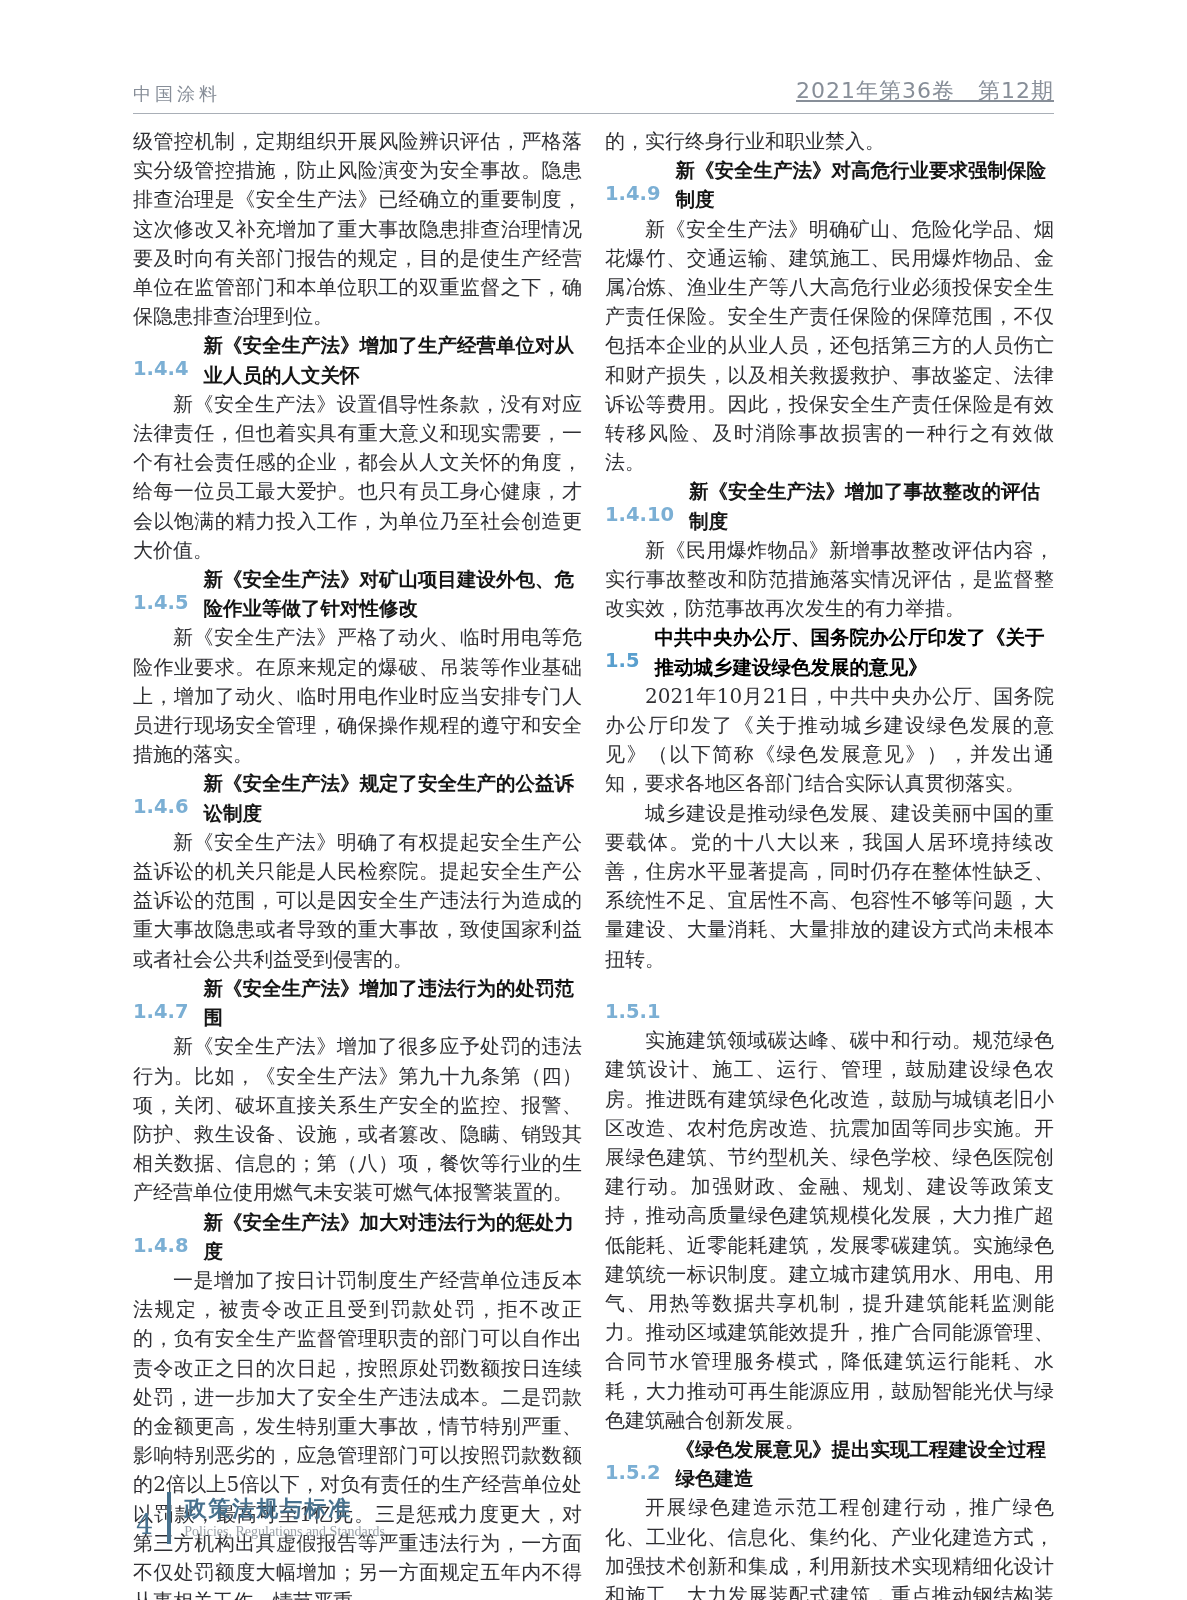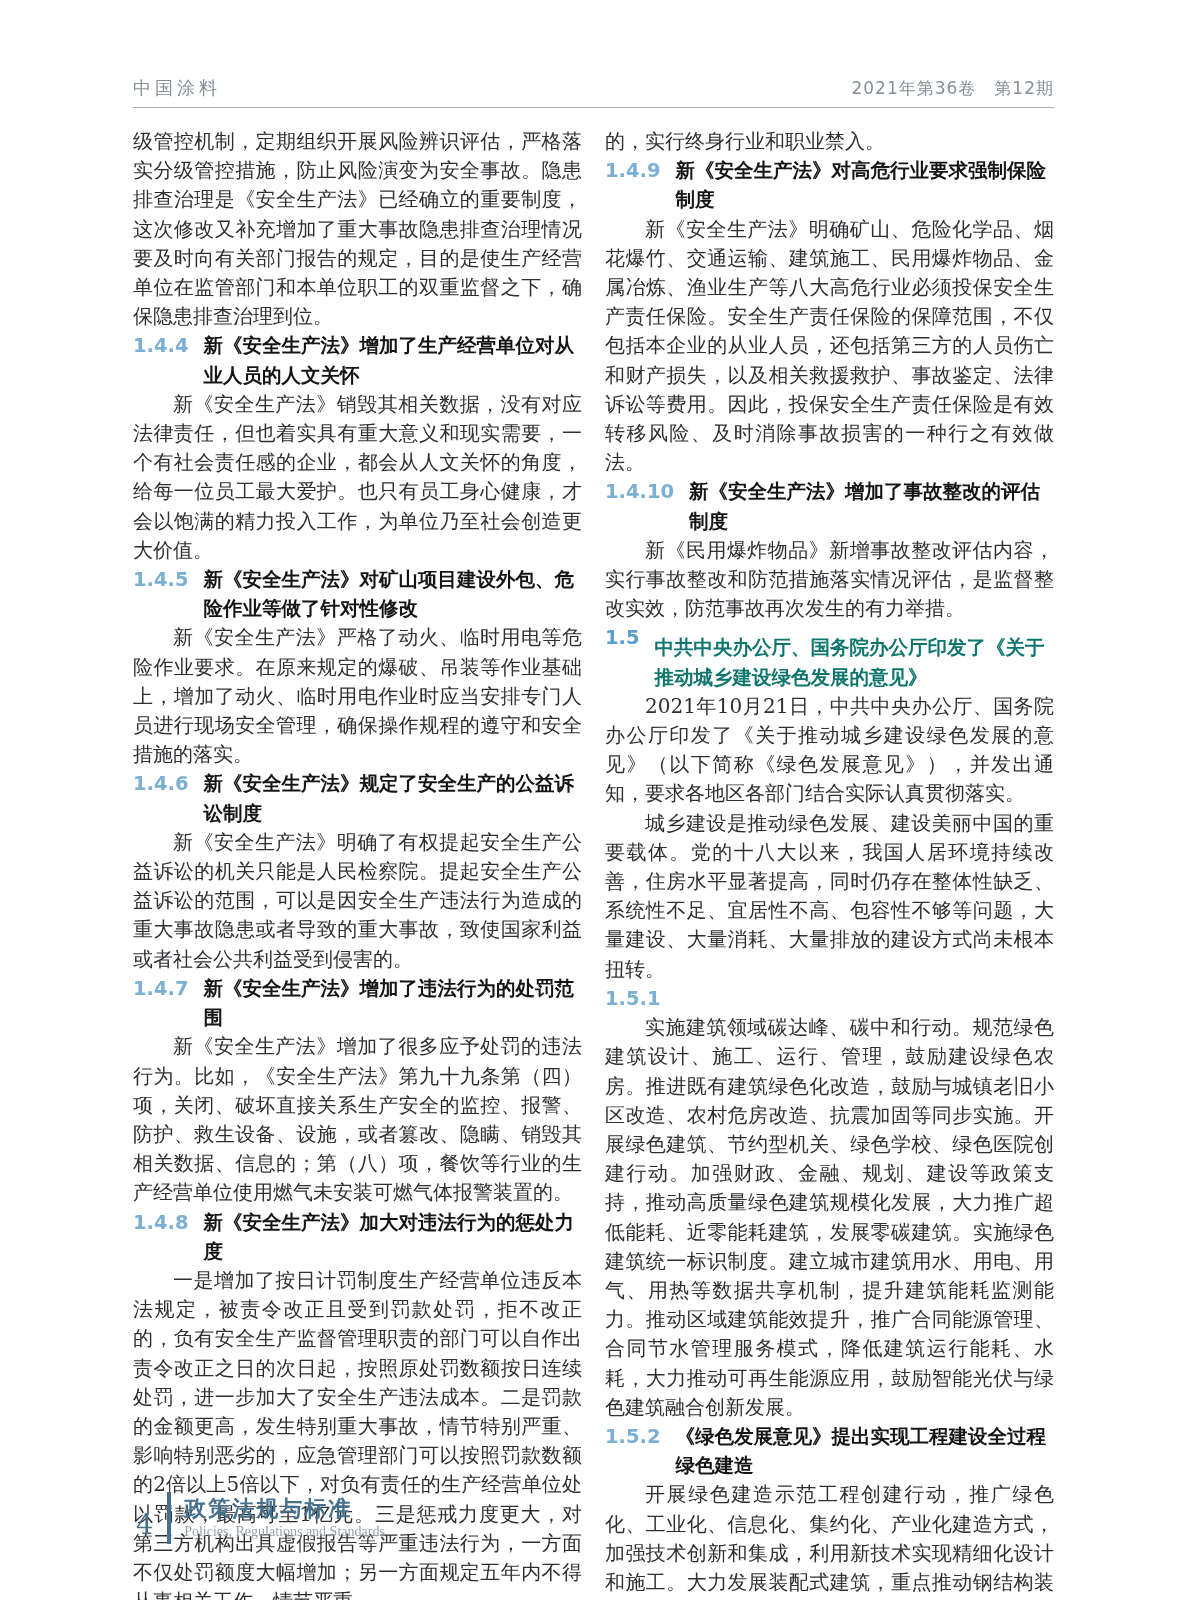--- a/index.html
+++ b/index.html
@@ -13,21 +13,21 @@
   }
   
   .header{
     position:absolute;left:133px;top:76px;width:921px;
     display:flex;justify-content:space-between;align-items:flex-end;
     padding-bottom:7px;
     border-bottom:1.5px solid #a9afb7;
     color:#878e98;
   }
   .journal-name{font-size:18px;letter-spacing:4px;font-family:"DejaVu Sans",sans-serif;}
-  .issue-info{font-size:17px;font-family:"DejaVu Sans",sans-serif;letter-spacing:1px;}
+  .issue-info{font-size:22px;font-family:"DejaVu Sans",sans-serif;letter-spacing:1px;text-decoration:underline;}
   
   .content{
     position:absolute;left:133px;top:127px;width:921px;
     display:flex;gap:23px;
   }
   .col{width:449px;}
   .para{
     margin:0;
     font-size:20px;
     line-height:29.2px;
@@ -39,24 +39,24 @@
   .para.cont{text-indent:0;}
   .heading{
     display:flex;
     font-family:"DejaVu Sans",sans-serif;
     font-weight:bold;
     font-size:19.5px;
     line-height:29.2px;
     color:#151515;
     text-align:left;
   }
-  .hnum{color:#7bafd4;flex:0 0 auto;margin-right:15px;}
+  .hnum{color:#7bafd4;flex:0 0 auto;margin-right:15px;margin-top:23px;}
   .htext{flex:1;}
   .heading.lvl2 .hnum{color:#599fce;}
-  .heading.lvl2 .htext{color:#0f766e;margin-top:10px;}
+  .heading.lvl2 .htext{color:#000000;}
   
   .footer{
     position:absolute;left:136px;top:1492px;
     display:flex;align-items:stretch;
   }
   .page-num{
     font-size:27px;color:#47708c;
     align-self:flex-end;
     margin-right:14px;margin-bottom:4px;
     font-family:"DejaVu Serif",serif;
@@ -82,21 +82,21 @@
     <span class="issue-info">2021年第36卷　第12期</span>
   </div>
 
   <div class="content">
     <div class="col" id="col-left">
         <p class="para cont">级管控机制，定期组织开展风险辨识评估，严格落实分级管控措施，防止风险演变为安全事故。隐患排查治理是《安全生产法》已经确立的重要制度，这次修改又补充增加了重大事故隐患排查治理情况要及时向有关部门报告的规定，目的是使生产经营单位在监管部门和本单位职工的双重监督之下，确保隐患排查治理到位。</p>
         <div class="heading">
           <span class="hnum">1.4.4</span>
           <span class="htext">新《安全生产法》增加了生产经营单位对从业人员的人文关怀</span>
         </div>
-        <p class="para">新《安全生产法》销毁其相关数据，没有对应法律责任，但也着实具有重大意义和现实需要，一个有社会责任感的企业，都会从人文关怀的角度，给每一位员工最大爱护。也只有员工身心健康，才会以饱满的精力投入工作，为单位乃至社会创造更大价值。</p>
+        <p class="para">新《安全生产法》设置倡导性条款，没有对应法律责任，但也着实具有重大意义和现实需要，一个有社会责任感的企业，都会从人文关怀的角度，给每一位员工最大爱护。也只有员工身心健康，才会以饱满的精力投入工作，为单位乃至社会创造更大价值。</p>
         <div class="heading">
           <span class="hnum">1.4.5</span>
           <span class="htext">新《安全生产法》对矿山项目建设外包、危险作业等做了针对性修改</span>
         </div>
         <p class="para">新《安全生产法》严格了动火、临时用电等危险作业要求。在原来规定的爆破、吊装等作业基础上，增加了动火、临时用电作业时应当安排专门人员进行现场安全管理，确保操作规程的遵守和安全措施的落实。</p>
         <div class="heading">
           <span class="hnum">1.4.6</span>
           <span class="htext">新《安全生产法》规定了安全生产的公益诉讼制度</span>
         </div>
         <p class="para">新《安全生产法》明确了有权提起安全生产公益诉讼的机关只能是人民检察院。提起安全生产公益诉讼的范围，可以是因安全生产违法行为造成的重大事故隐患或者导致的重大事故，致使国家利益或者社会公共利益受到侵害的。</p>

